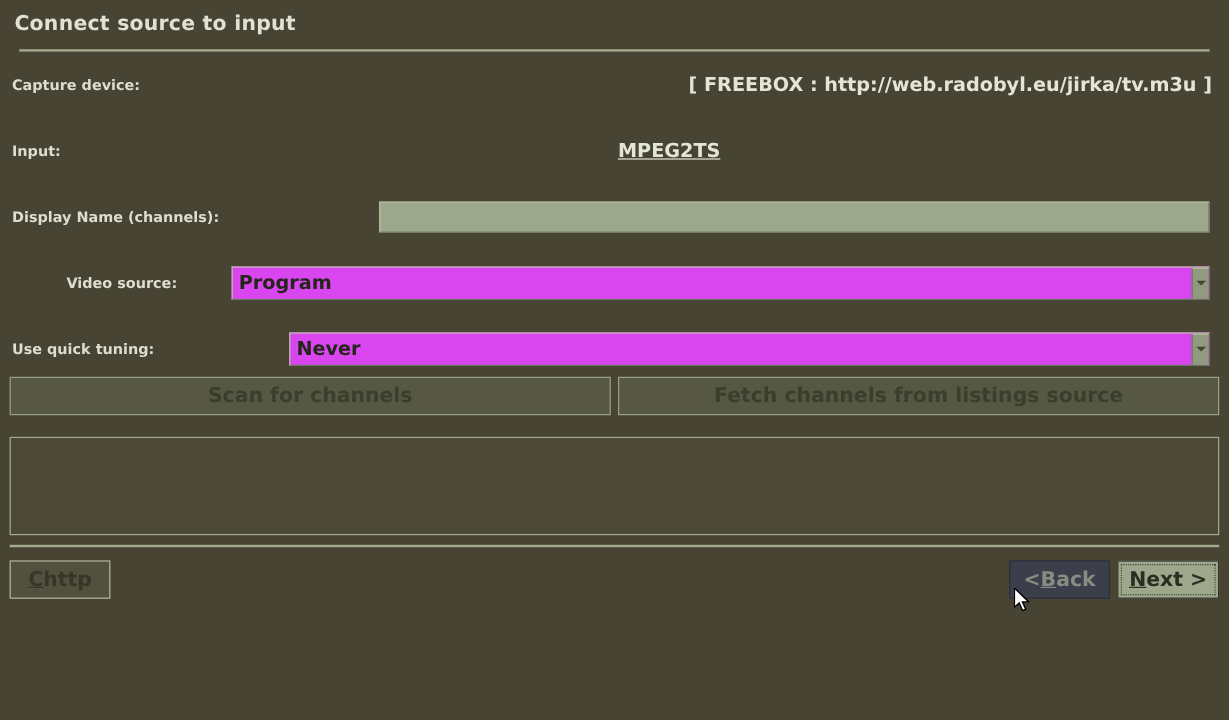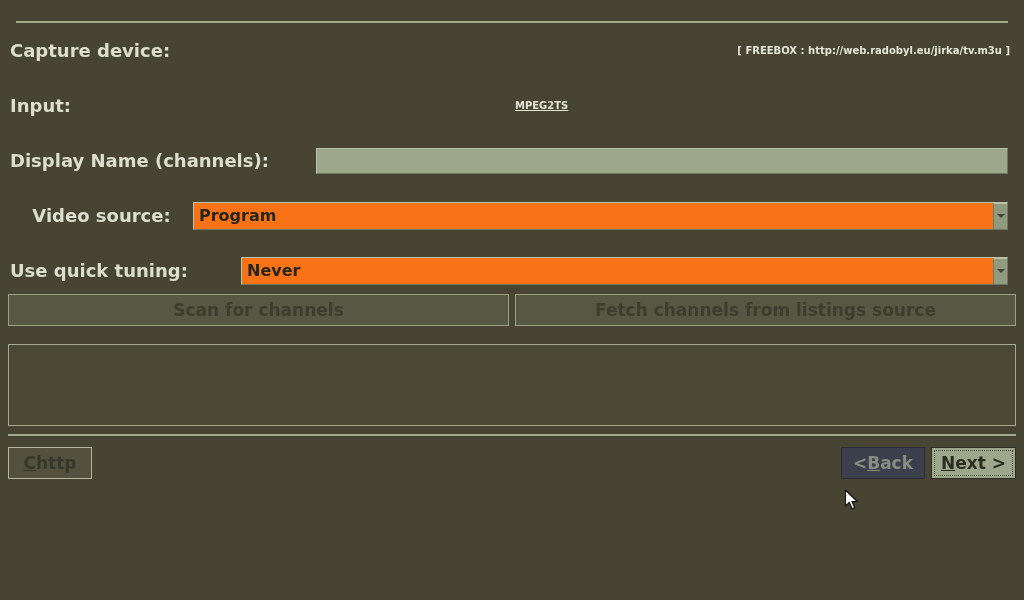--- a/index.html
+++ b/index.html
@@ -46,29 +46,29 @@
   .form {
     padding: 0 8px;
     flex: none;
   }
   .row {
     display: flex;
     align-items: center;
     height: 55px;
   }
   .label {
-    font-size: 18px;
+    font-size: 12px;
     font-weight: bold;
     color: #dcdecf;
     white-space: nowrap;
     flex: none;
     padding-left: 2px;
   }
   .value-static {
-    font-size: 10px;
+    font-size: 16px;
     font-weight: bold;
     color: #e3e5d7;
     white-space: nowrap;
   }
 
   .row-capture .label { width: 480px; }
   .row-capture .value-static { flex: 1; text-align: right; padding-right: 6px; }
 
   .row-input .label { width: 505px; }
   .row-input .value-static { text-align: center; text-decoration: underline; }
@@ -86,21 +86,21 @@
     padding: 0 4px;
     color: #2c2e22;
     font-size: 15px;
     font-weight: bold;
   }
   .row-display .label { width: 306px; }
   .row-display .textfield { flex: 1; margin-right: 8px; }
 
   
   .combo {
-    background: #f97316;
+    background: #d946ef;
     border: 1px solid #b9c1a6;
     border-right-color: #6f7760;
     border-bottom-color: #6f7760;
     height: 28px;
     box-sizing: border-box;
     display: flex;
     align-items: stretch;
     position: relative;
   }
   .combo-text {
@@ -227,20 +227,21 @@
     height: 21px;
     pointer-events: none;
   }
 </style>
 </head>
 <body>
 
 <div id="dialog">
 
   <div class="title-area">
+    <div class="dialog-title">Connect source to input</div>
     <div class="title-rule"></div>
   </div>
 
   <div class="form">
 
     <div class="row row-capture">
       <div class="label">Capture device:</div>
       <div class="value-static">[ FREEBOX : http://web.radobyl.eu/jirka/tv.m3u ]</div>
     </div>
 

